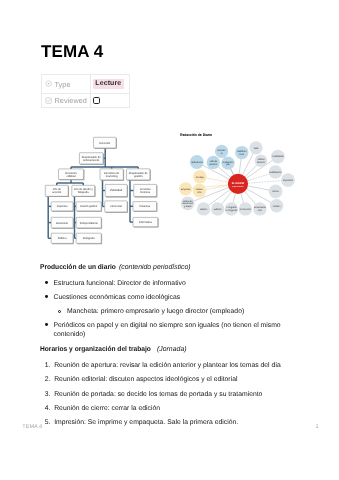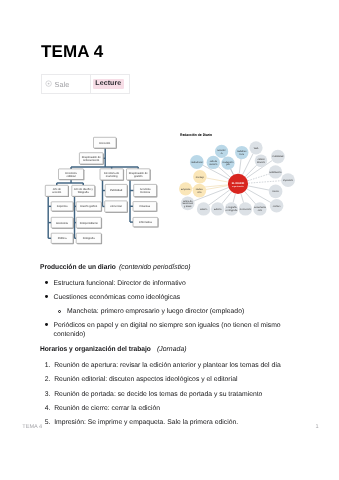--- a/index.html
+++ b/index.html
@@ -91,25 +91,39 @@
 
   <table class="meta-table">
     <tbody>
         <tr class="r1">
       <td class="k">
         <span class="k-inner">
           <svg class="micon" viewBox="0 0 12 12">
             <circle cx="6" cy="6" r="4.6" fill="none" stroke="#c4c4c8" stroke-width="1.1"></circle>
             <circle cx="6" cy="6" r="1.5" fill="#c4c4c8"></circle>
           </svg>
-          <span class="k-label">Sale</span>
+          <span class="k-label">Type</span>
         </span>
       </td>
       <td class="v">
         <span class="badge">Lecture</span>
+      </td>
+    </tr>
+    <tr>
+      <td class="k">
+        <span class="k-inner">
+          <svg class="micon" viewBox="0 0 12 12">
+            <rect x="1.4" y="1.4" width="9.2" height="9.2" rx="1.6" fill="none" stroke="#c4c4c8" stroke-width="1.1"></rect>
+            <path d="M3.6 6.2 5.2 7.9 8.5 4.2" fill="none" stroke="#c4c4c8" stroke-width="1.1" stroke-linecap="round" stroke-linejoin="round"></path>
+          </svg>
+          <span class="k-label">Reviewed</span>
+        </span>
+      </td>
+      <td class="v">
+        <span class="cbox"></span>
       </td>
     </tr>
   </tbody>
     </table>
 
   <div class="fig-org">
 <svg viewBox="0 0 126 122">
         <g class="olinks">
           <path class="olink" d="M65.2 18 L65.2 37" stroke="#3f6381"></path>
           <path class="olink" d="M65.2 28.3 L63 28.3" stroke="#3f6381"></path>

